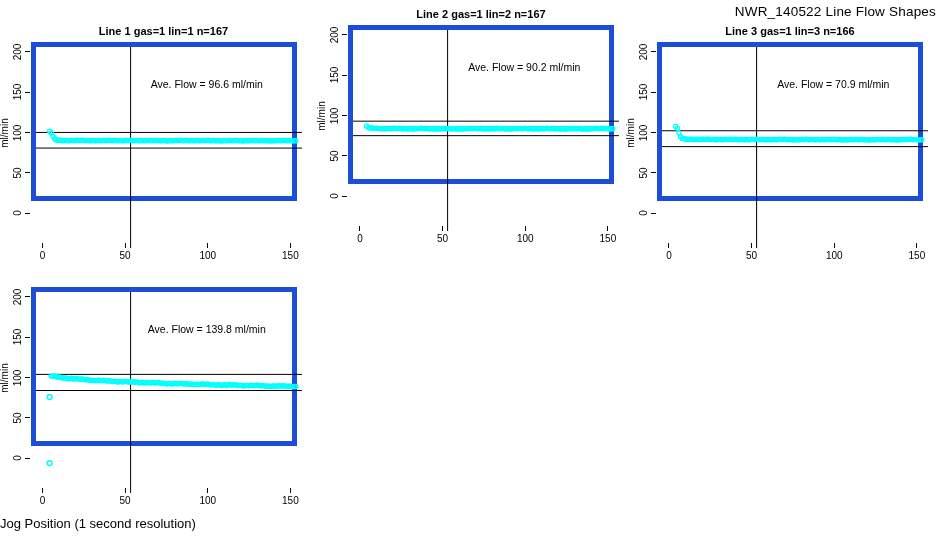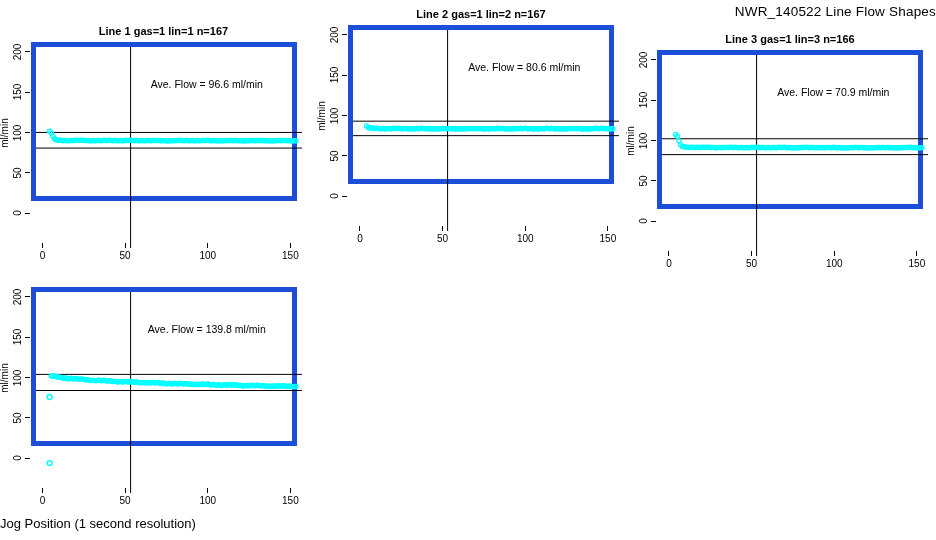--- a/index.html
+++ b/index.html
@@ -226,21 +226,21 @@
         <div class="xtick-mark" style="top: 201px; left: 176.734px;"></div>
         <div class="xtick-label" style="top: 208px; left: 177.234px;">100</div>
         <div class="xtick-mark" style="top: 201px; left: 259.369px;"></div>
         <div class="xtick-label" style="top: 208px; left: 259.869px;">150</div>
         <div class="y-axis-label" style="left: -27px; top: 90.5144px;">ml/min</div>
       </div>
 
   <div class="panel" style="left: 348px; top: 25px;">
     <div class="panel-title">Line 2 gas=1 lin=2 n=167</div>
     <div class="plot-box">
-      <div class="annotation" style="left:66.9%;top:24.9%;">Ave. Flow =  80.6  ml/min</div>
+      <div class="annotation" style="left:66.9%;top:24.9%;">Ave. Flow =  90.2  ml/min</div>
     <svg width="266" height="201" viewBox="0 0 266 201">
             <line x1="94.59981360671017" y1="0" x2="94.59981360671017" y2="201" stroke="#000000" stroke-width="1"></line>
             <line x1="0" y1="91.15865384615384" x2="266" y2="91.15865384615384" stroke="#000000" stroke-width="1"></line>
             <line x1="0" y1="105.65384615384616" x2="266" y2="105.65384615384616" stroke="#000000" stroke-width="1"></line>
             <circle cx="13.618142280211247" cy="96.05257039177881" r="2.1" fill="none" stroke="#00ffff" stroke-width="1.3"></circle>
             <circle cx="15.270829450139797" cy="97.49737800413884" r="2.1" fill="none" stroke="#00ffff" stroke-width="1.3"></circle>
             <circle cx="16.923516620068344" cy="98.08893994699409" r="2.1" fill="none" stroke="#00ffff" stroke-width="1.3"></circle>
             <circle cx="18.576203789996896" cy="97.9458454454582" r="2.1" fill="none" stroke="#00ffff" stroke-width="1.3"></circle>
             <circle cx="20.228890959925444" cy="98.32980340299763" r="2.1" fill="none" stroke="#00ffff" stroke-width="1.3"></circle>
             <circle cx="21.881578129853995" cy="98.55879699714369" r="2.1" fill="none" stroke="#00ffff" stroke-width="1.3"></circle>
@@ -404,21 +404,21 @@
         <div class="xtick-label" style="top: 208px; left: 11.9655px;">0</div>
         <div class="xtick-mark" style="top: 201px; left: 94.0998px;"></div>
         <div class="xtick-label" style="top: 208px; left: 94.5998px;">50</div>
         <div class="xtick-mark" style="top: 201px; left: 176.734px;"></div>
         <div class="xtick-label" style="top: 208px; left: 177.234px;">100</div>
         <div class="xtick-mark" style="top: 201px; left: 259.369px;"></div>
         <div class="xtick-label" style="top: 208px; left: 259.869px;">150</div>
         <div class="y-axis-label" style="left: -27px; top: 90.5144px;">ml/min</div>
       </div>
 
-  <div class="panel" style="left: 657px; top: 50px;">
+  <div class="panel" style="left: 657px; top: 42px;">
     <div class="panel-title">Line 3 gas=1 lin=3 n=166</div>
     <div class="plot-box">
       <div class="annotation" style="left:66.9%;top:24.9%;">Ave. Flow =  70.9  ml/min</div>
     <svg width="266" height="201" viewBox="0 0 266 201">
             <line x1="94.59981360671017" y1="0" x2="94.59981360671017" y2="201" stroke="#000000" stroke-width="1"></line>
             <line x1="0" y1="83.75" x2="266" y2="83.75" stroke="#000000" stroke-width="1"></line>
             <line x1="0" y1="99.6141826923077" x2="266" y2="99.6141826923077" stroke="#000000" stroke-width="1"></line>
             <circle cx="13.618142280211247" cy="79.44808163998795" r="2.1" fill="none" stroke="#00ffff" stroke-width="1.3"></circle>
             <circle cx="15.270829450139797" cy="81.23631475310414" r="2.1" fill="none" stroke="#00ffff" stroke-width="1.3"></circle>
             <circle cx="16.923516620068344" cy="85.62589967178404" r="2.1" fill="none" stroke="#00ffff" stroke-width="1.3"></circle>

